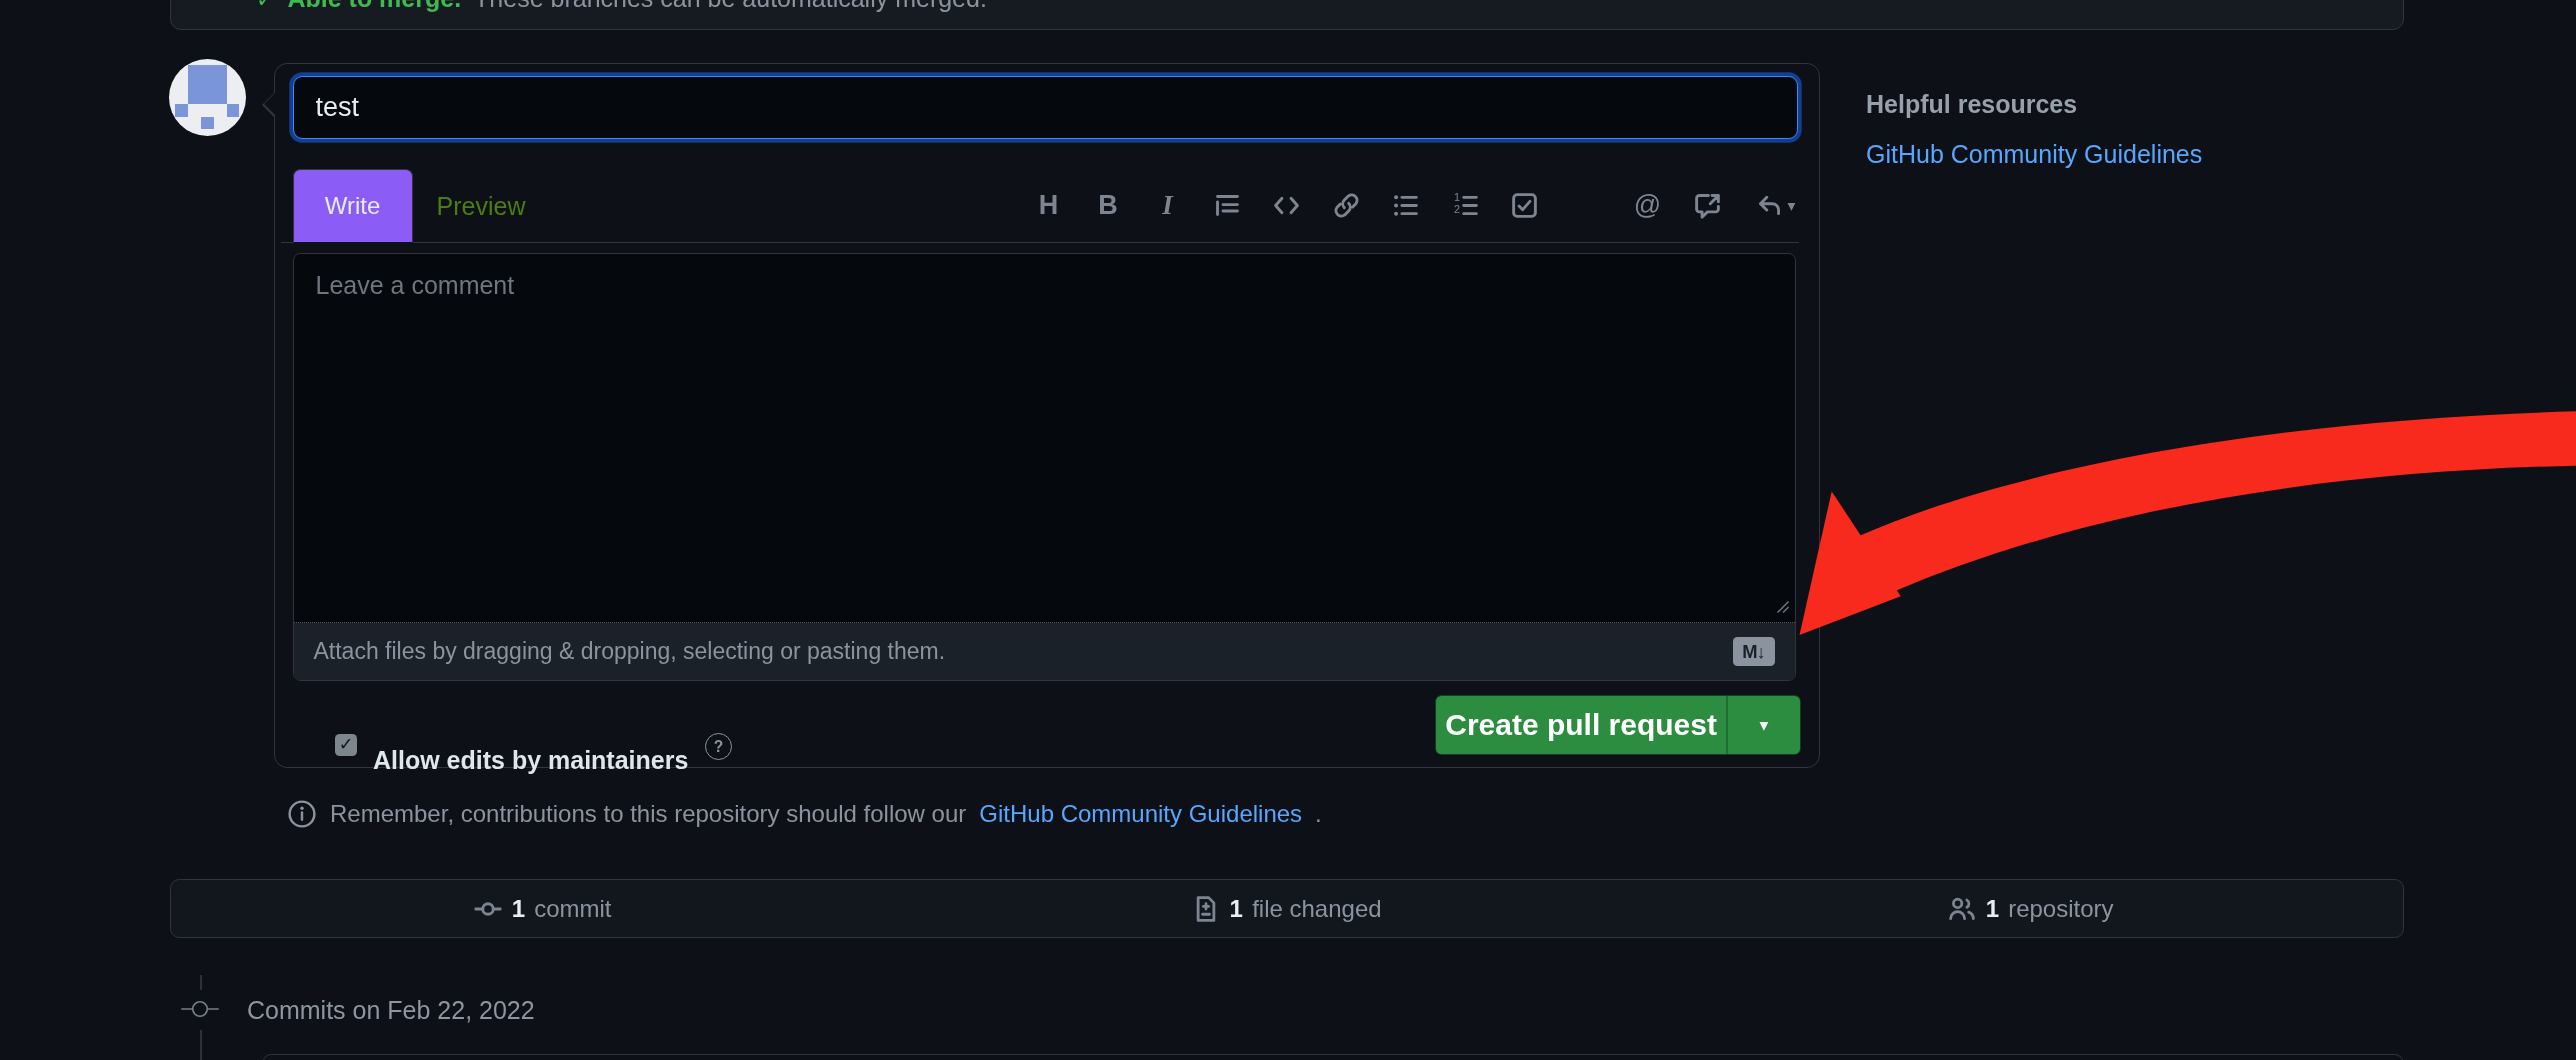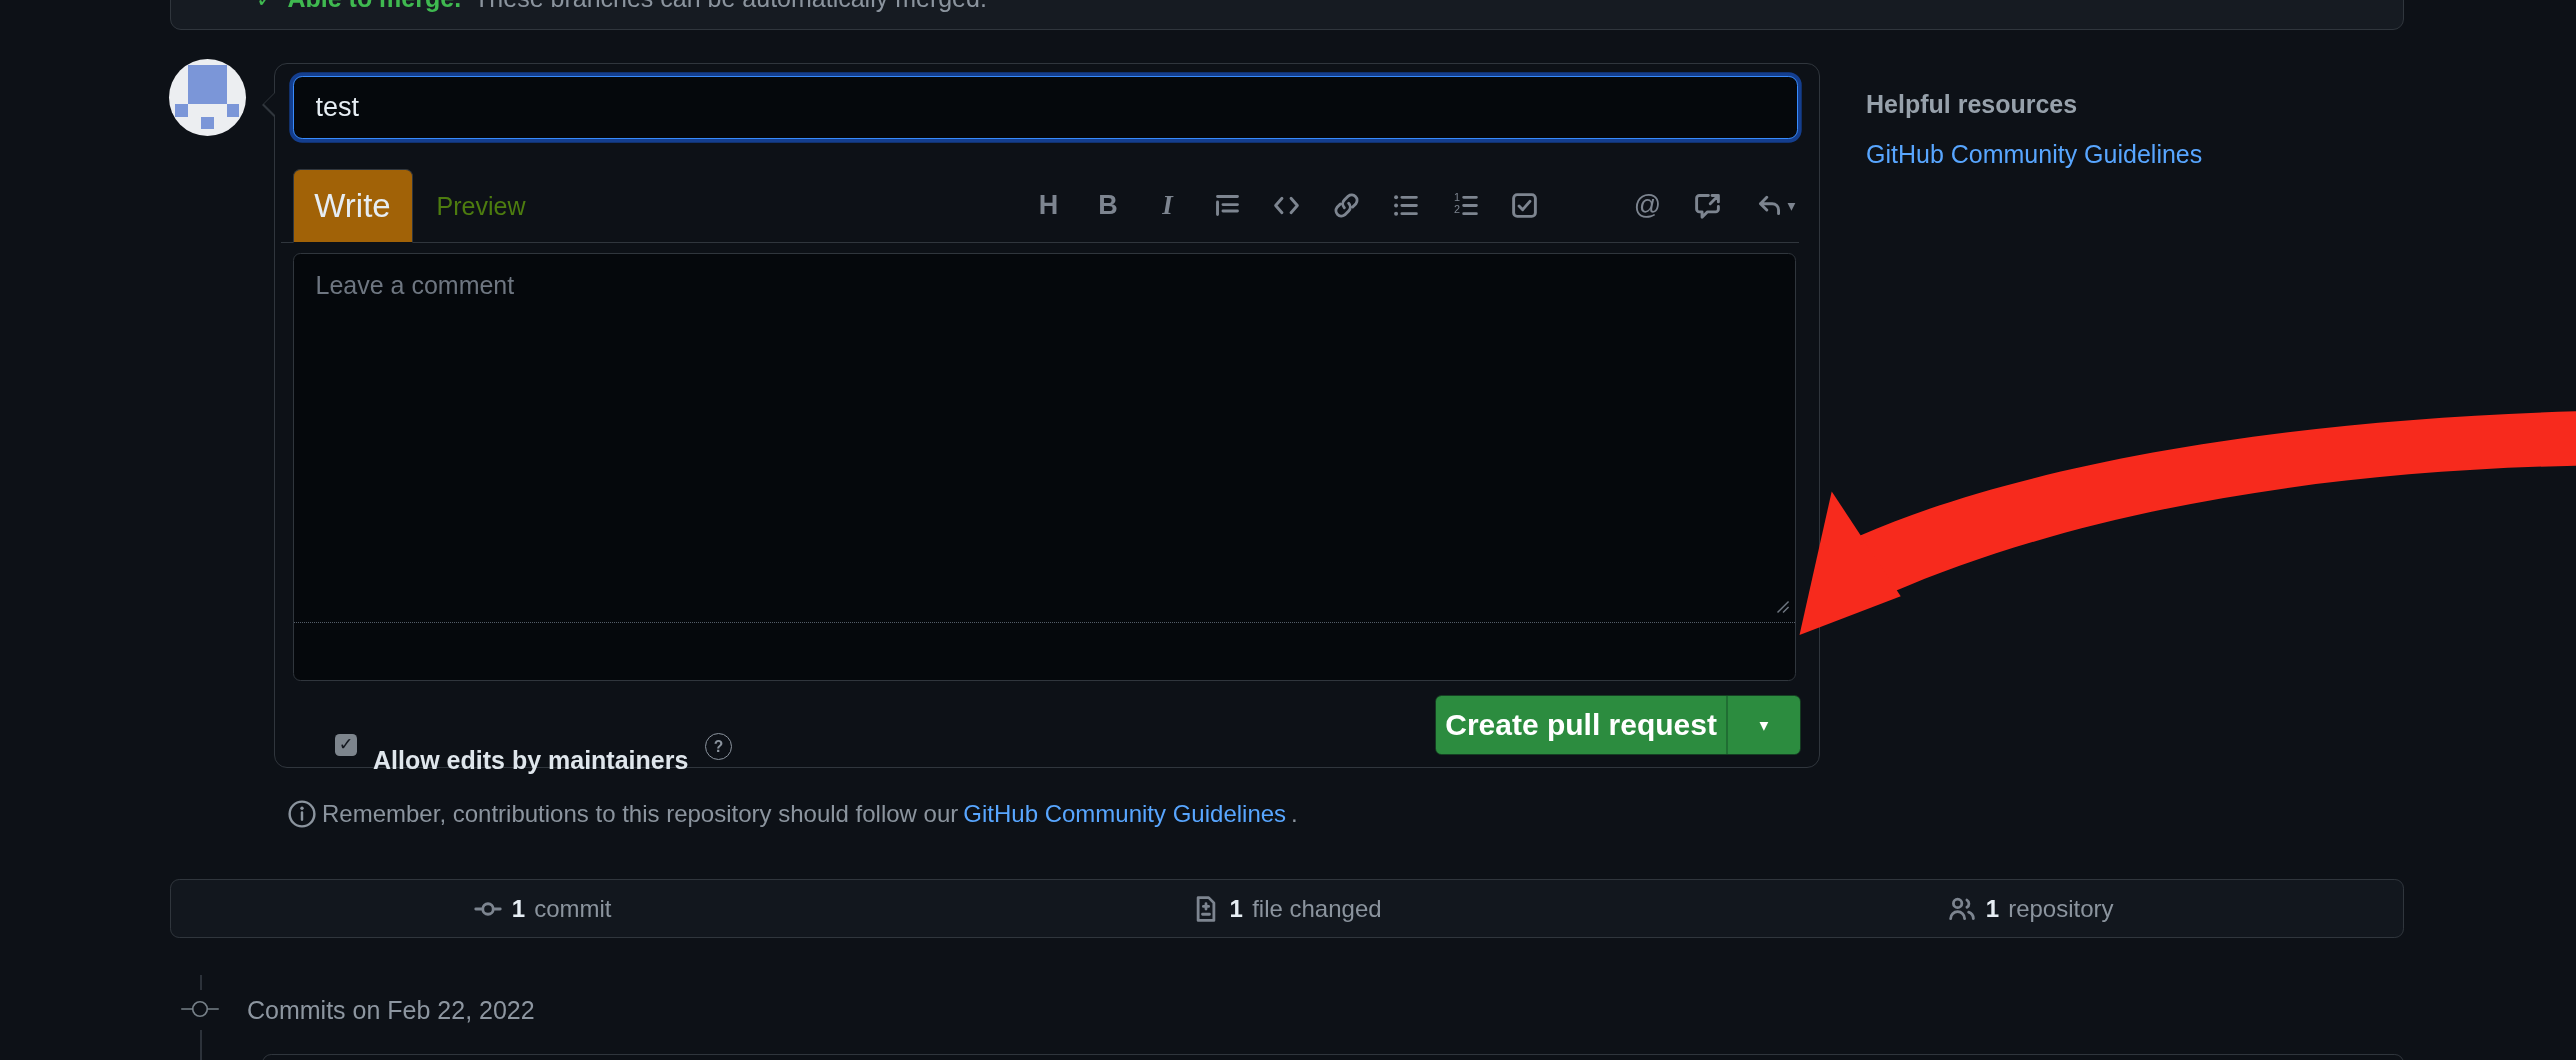--- a/index.html
+++ b/index.html
@@ -31,23 +31,23 @@
   .card-caret-inner{position:absolute;left:-11px;top:29px;width:0;height:0;
         border-top:11px solid transparent;border-bottom:11px solid transparent;border-right:11px solid #0d1117;}
 
   .title-input{position:absolute;left:17.5px;top:12px;width:1505px;height:63px;box-sizing:border-box;
         background:#05080c;border:1.8px solid #388bfd;border-radius:9.2px;outline:none;
         box-shadow:0 0 0 3.7px rgba(23,77,183,0.75);
         color:#e6edf3;font-size:27px;padding:0 22px;font-family:"Liberation Sans","DejaVu Sans",sans-serif;}
 
   .tabs-sep{position:absolute;left:5.5px;top:178px;width:1518px;height:0;border-bottom:0.9px solid #30363d;}
   .tab-write{position:absolute;left:17.5px;top:105px;width:120px;height:74px;box-sizing:border-box;
-        background:#a16207;border:0.9px solid #30363d;border-bottom:0.9px solid #0d1117;
+        background:#8b5cf6;border:0.9px solid #30363d;border-bottom:0.9px solid #0d1117;
         border-radius:7.4px 7.4px 0 0;z-index:2;display:flex;align-items:center;justify-content:center;
-        font-size:33px;color:#e6edf3;cursor:pointer;}
+        font-size:24px;color:#e6edf3;cursor:pointer;}
   .tab-preview{position:absolute;left:137px;top:105px;width:138px;height:74px;display:flex;
         align-items:center;justify-content:center;font-size:25px;color:#4d7c0f;cursor:pointer;}
 
   .toolbar{position:absolute;left:782px;top:105px;width:742px;height:73px;display:flex;
         align-items:center;justify-content:flex-end;gap:28.5px;}
   .tb-btn{width:31px;height:31px;display:flex;align-items:center;justify-content:center;
         color:#7d8590;cursor:pointer;flex:none;}
   .tb-glyph{font-size:27px;font-weight:bold;color:#7d8590;line-height:1;}
   .tb-glyph.italic{font-style:italic;font-family:"Liberation Serif","DejaVu Serif",serif;}
   .tb-spacer{width:35px;flex:none;}
@@ -80,21 +80,21 @@
 
   .btn-group{position:absolute;left:1161px;top:632px;width:364px;height:58px;border-radius:5.5px;
         background:#2c8c3f;display:flex;overflow:hidden;box-shadow:0 0 0 0.9px rgba(35,134,54,0.4);}
   .btn-main{flex:1;display:flex;align-items:center;justify-content:center;color:#ffffff;
         font-size:30px;font-weight:bold;cursor:pointer;white-space:nowrap;}
   .btn-divider{width:1.8px;background:#206e33;}
   .btn-caret{width:72px;display:flex;align-items:center;justify-content:center;color:#ffffff;
         font-size:17.5px;cursor:pointer;}
 
   
-  .reminder{position:absolute;left:287px;top:799px;display:flex;align-items:center;gap:5px;
+  .reminder{position:absolute;left:287px;top:799px;display:flex;align-items:center;gap:13px;
         font-size:24px;color:#8b949e;white-space:nowrap;}
   .reminder a{color:#58a6ff;text-decoration:none;cursor:pointer;}
   .info-icon svg{display:block;}
 
   
   .sb-heading{position:absolute;left:1866px;top:90px;font-size:25px;font-weight:bold;color:#97a1ab;}
   .sb-link{position:absolute;left:1866px;top:140px;font-size:25px;color:#58a6ff;cursor:pointer;text-decoration:none;}
 
   
   .stats-bar{position:absolute;left:170px;top:879px;width:2234px;height:59px;box-sizing:border-box;
@@ -238,20 +238,24 @@
     </div>
 
     <div class="editor">
       <div class="ta-wrap">
         <textarea class="comment-ta" placeholder="Leave a comment" style=""></textarea>
         <div class="resize-handle">
           <svg width="18.4" height="18.4" viewBox="0 0 20 20">
               <path d="M6 18 L18 6 M12 18 L18 12" stroke="#6e7681" stroke-width="1.6" fill="none"></path>
             </svg>
         </div>
+      </div>
+      <div class="attach">
+        <span class="attach-text">Attach files by dragging &amp; dropping, selecting or pasting them.</span>
+        <span class="md-badge">M↓</span>
       </div>
     </div>
 
     <div class="checkbox" aria-checked="true">
       <span>✓</span>
     </div>
     <div class="cb-label">Allow edits by maintainers</div>
     <div class="help-circle">
       <span>?</span>
     </div>

